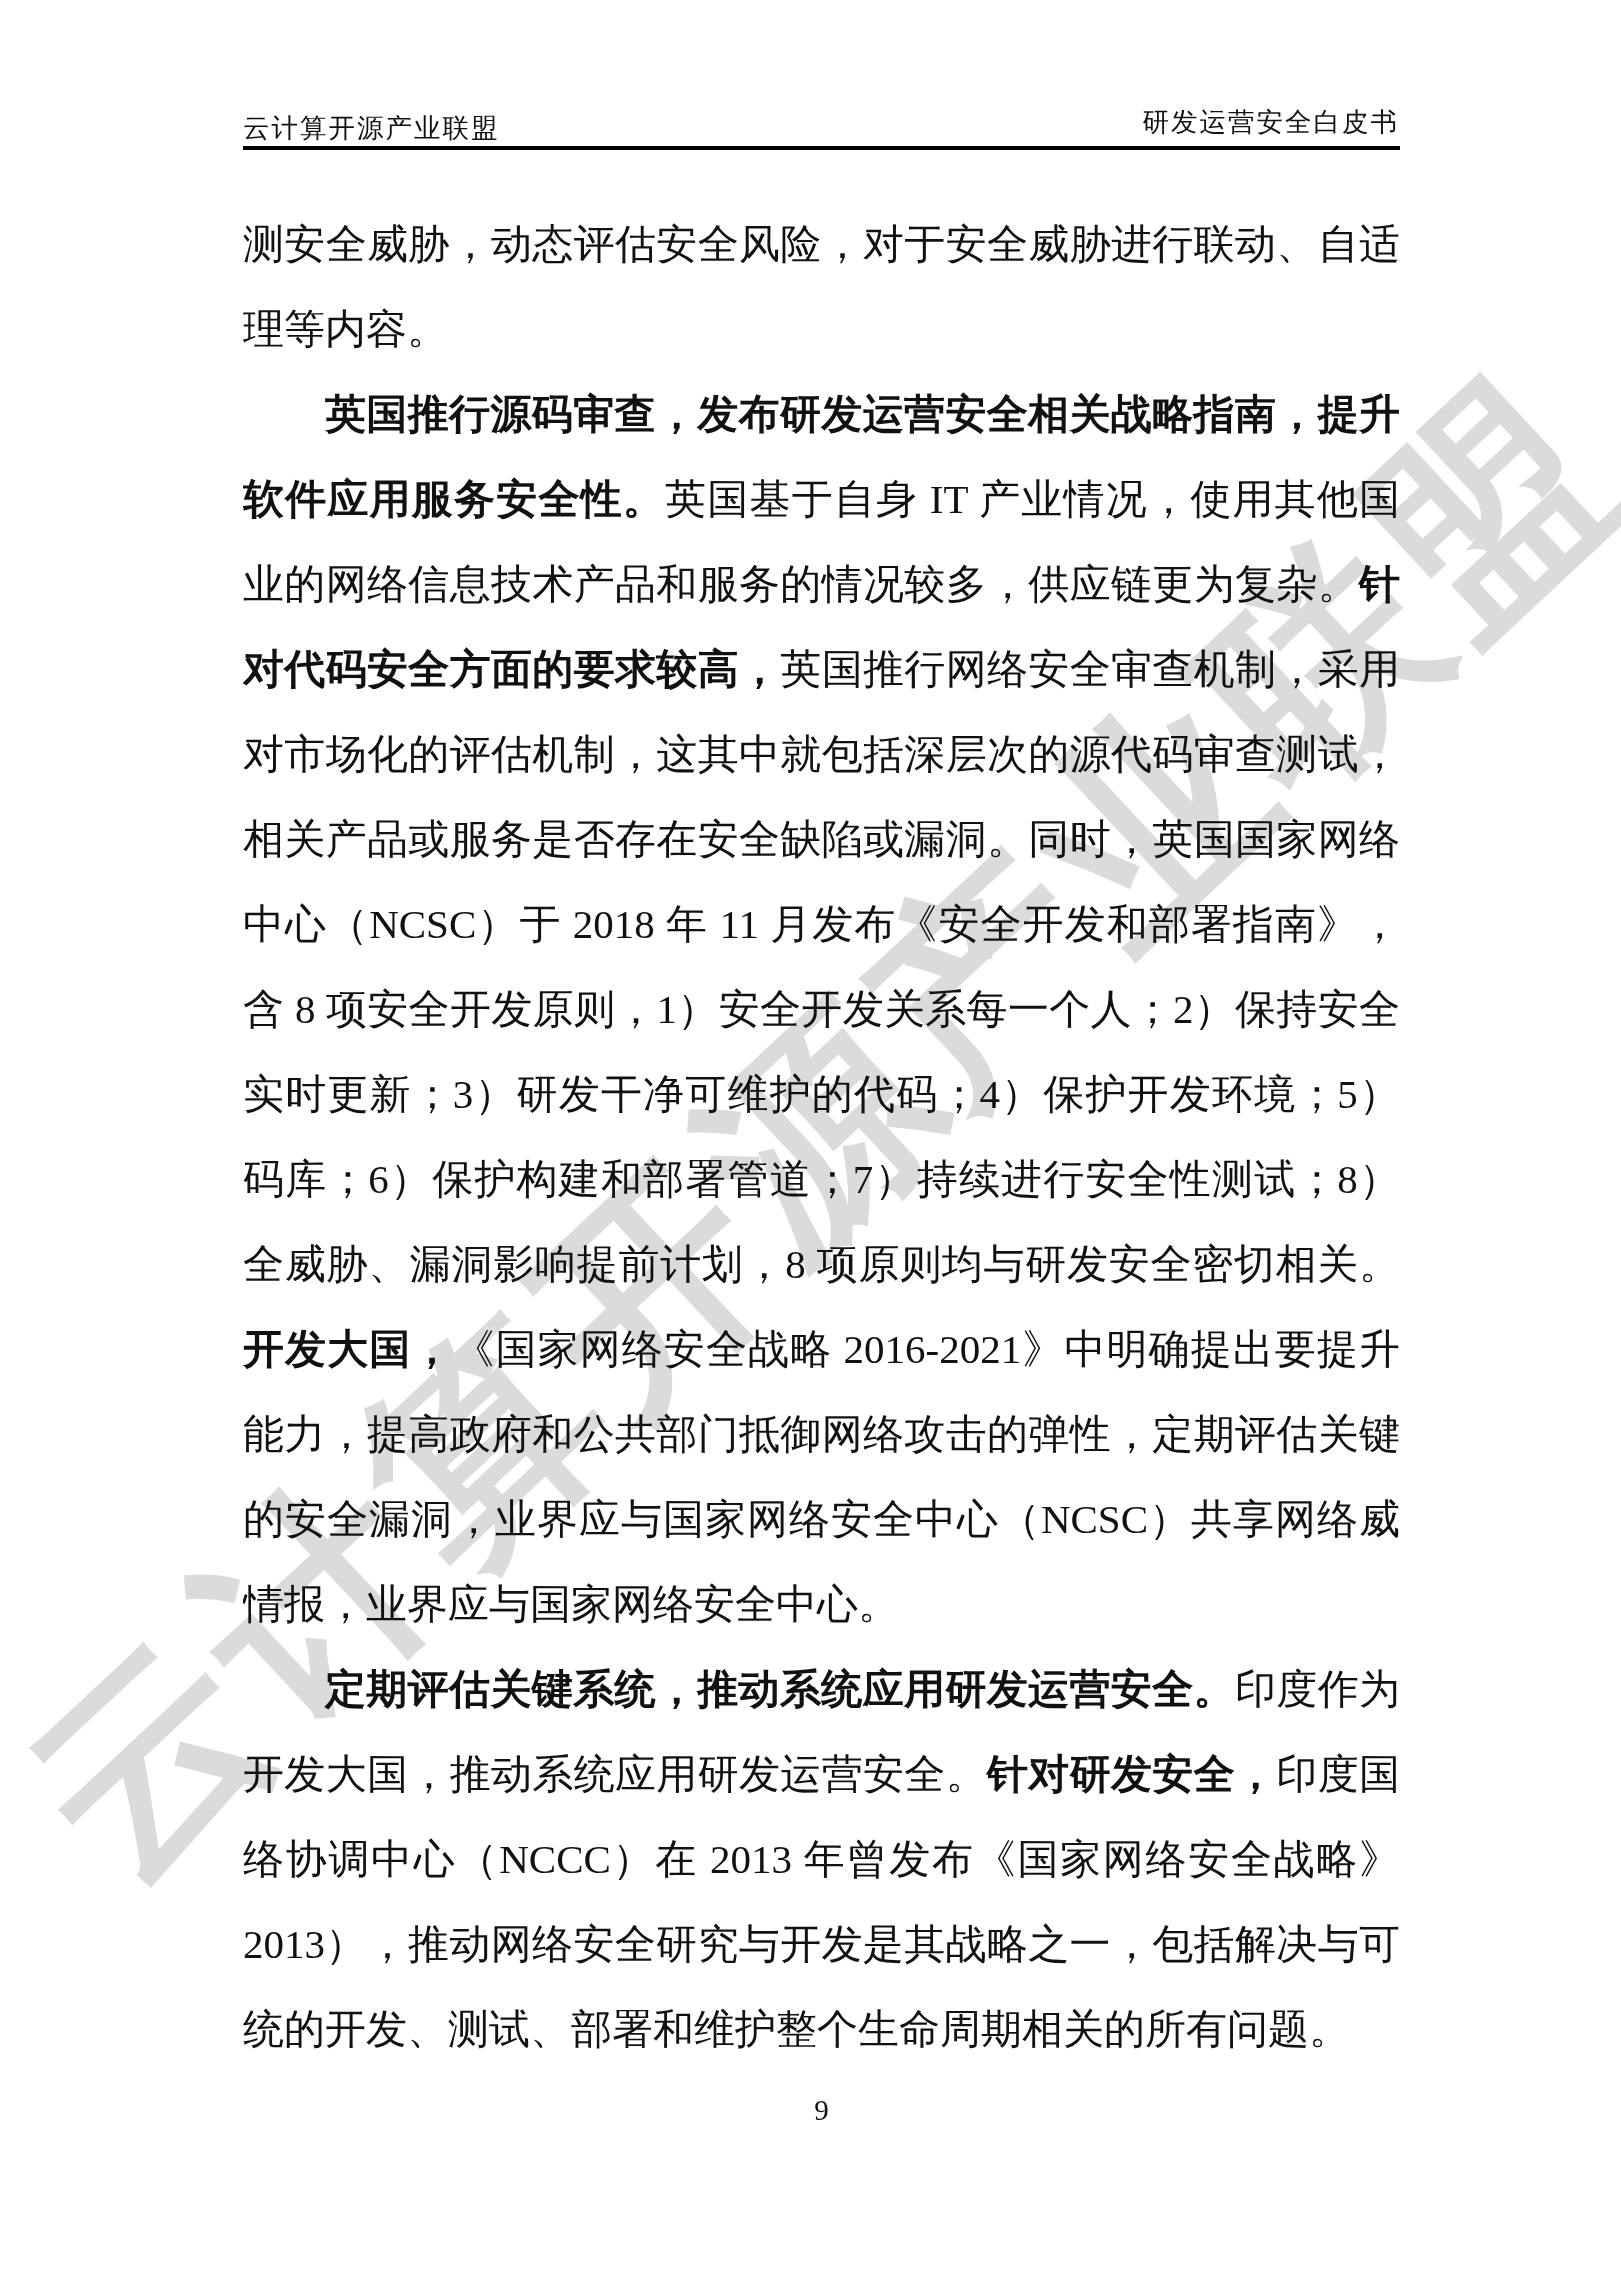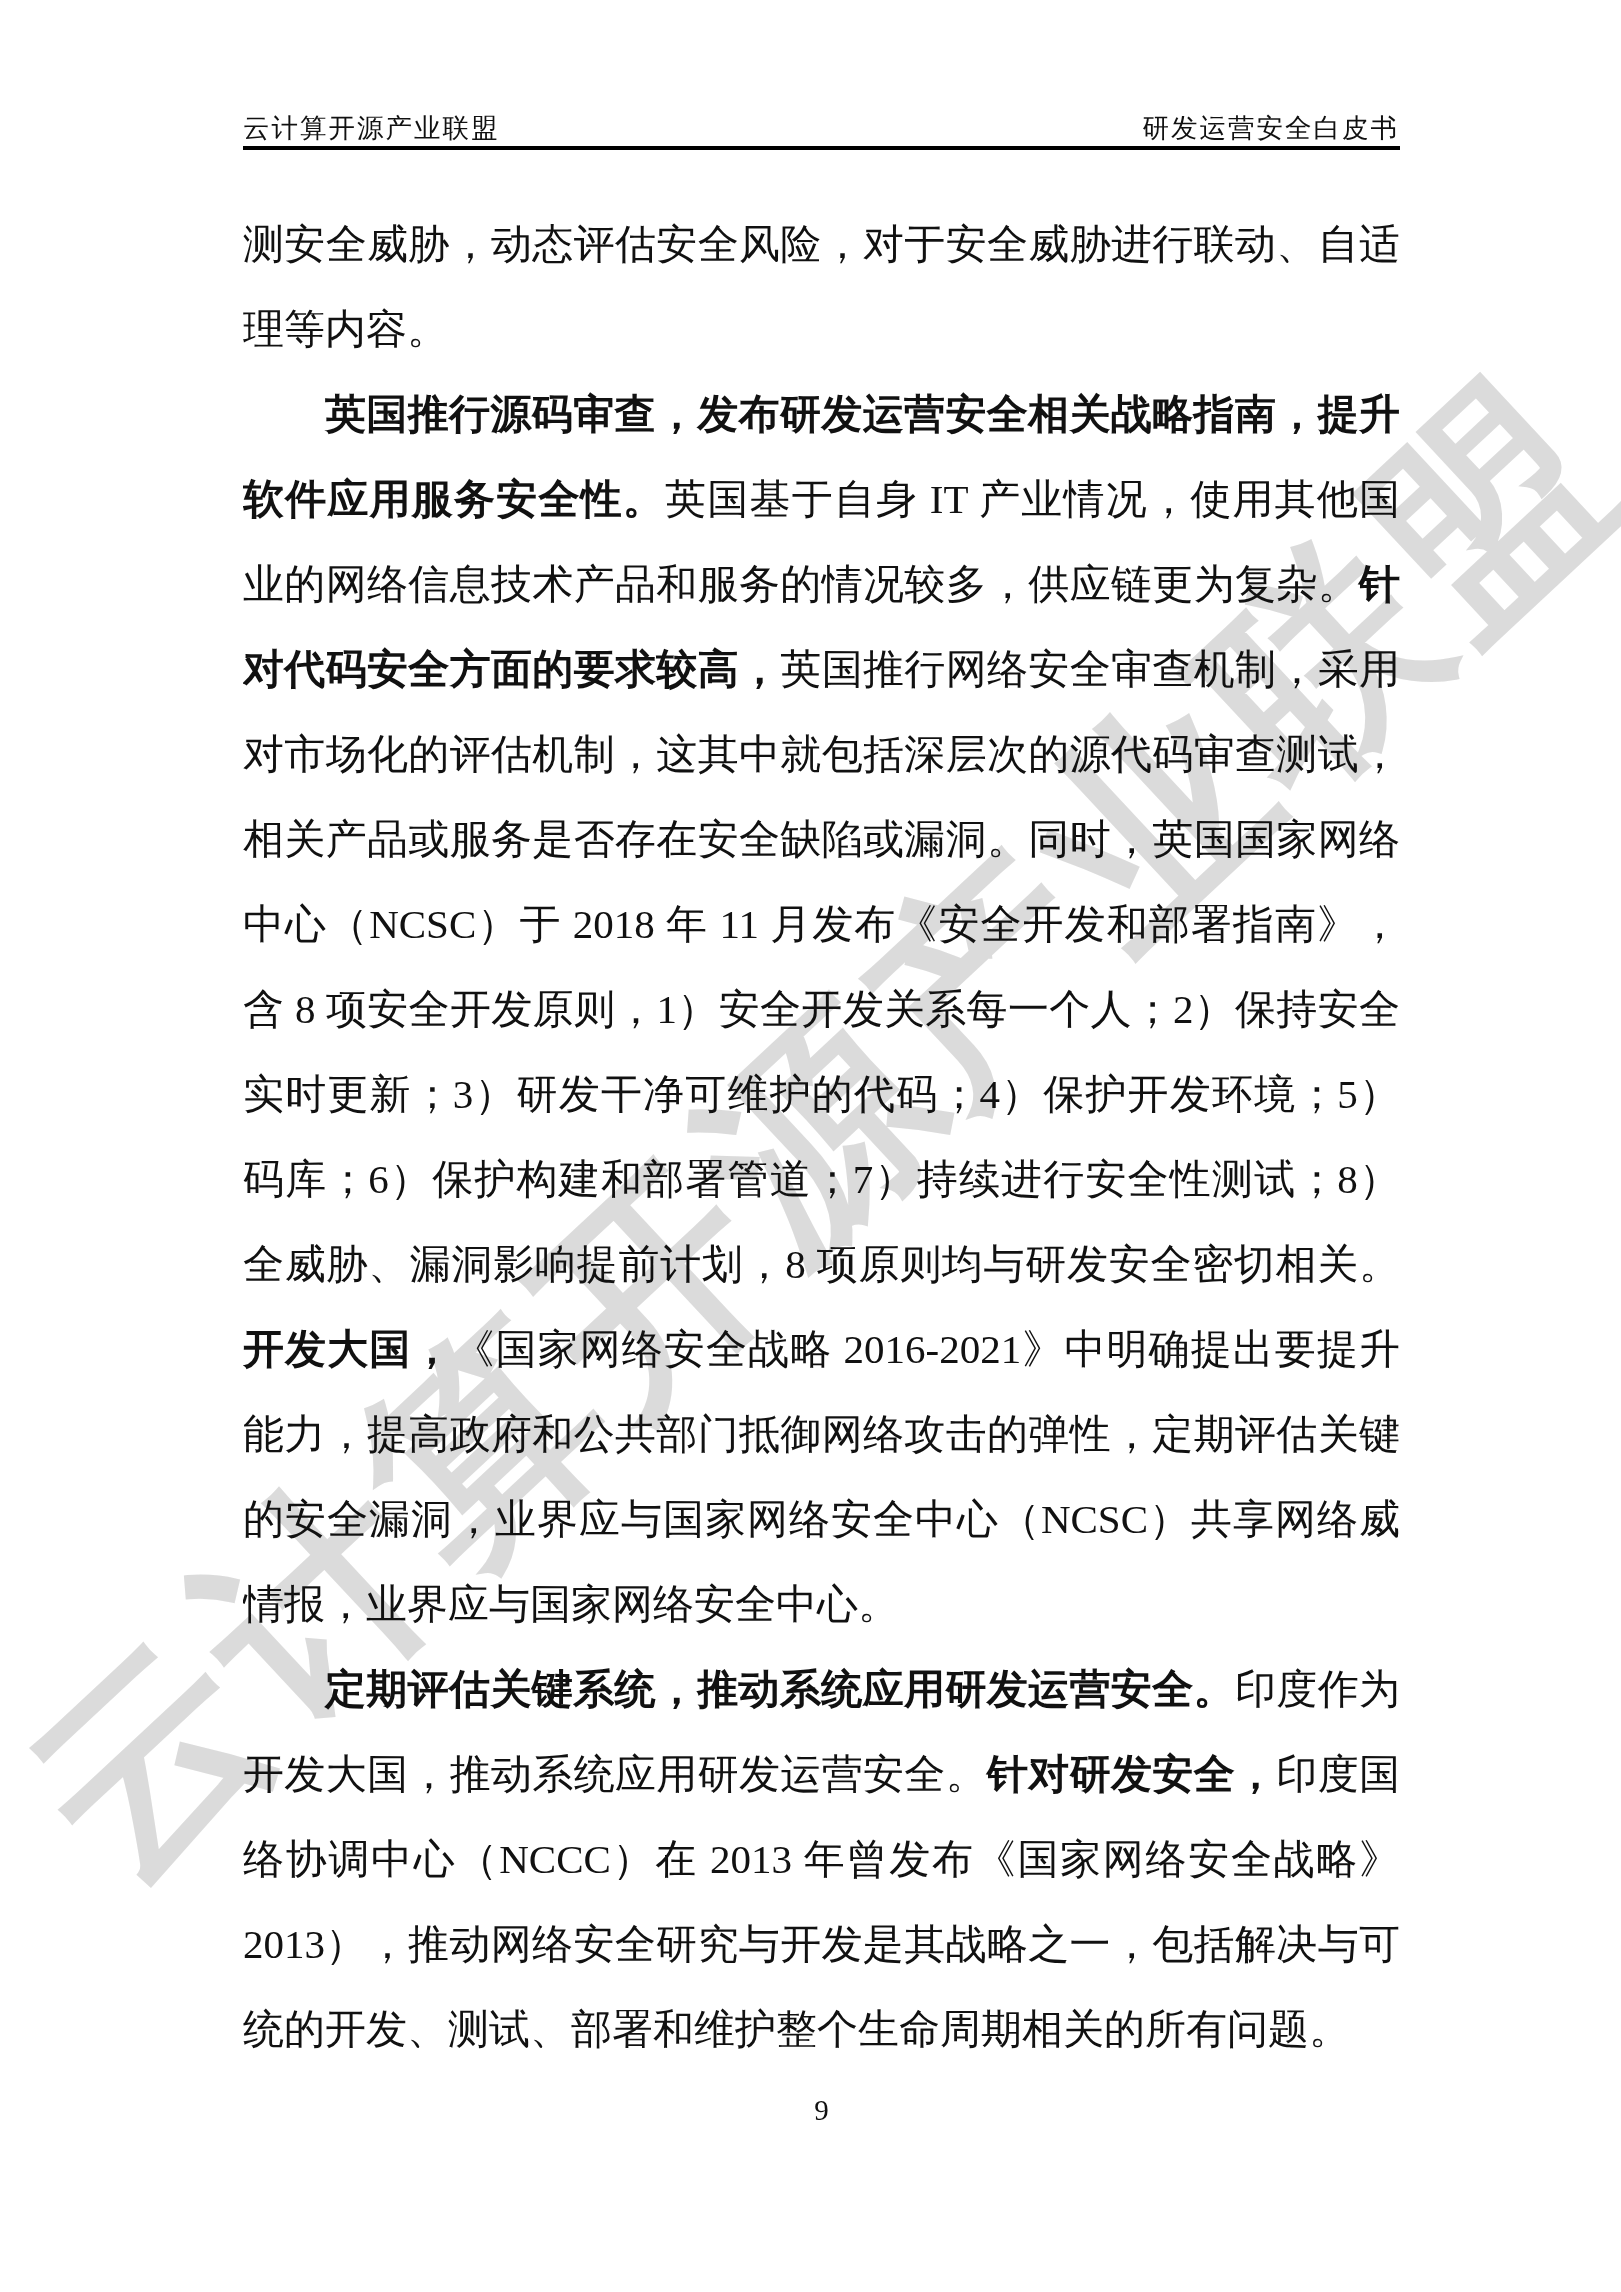--- a/index.html
+++ b/index.html
@@ -18,21 +18,21 @@
     position: absolute;
     left: 243px;
     top: 110px;
     font-size: 26.5px;
     letter-spacing: 2px;
     white-space: nowrap;
   }
   .header-right {
     position: absolute;
     right: 222px;
-    top: 110px;
+    top: 104px;
     font-size: 26.5px;
     letter-spacing: 2px;
     white-space: nowrap;
     font-family: Liberation Mono, monospace;
   }
   .header-rule {
     position: absolute;
     left: 243px;
     top: 146px;
     width: 1157px;

